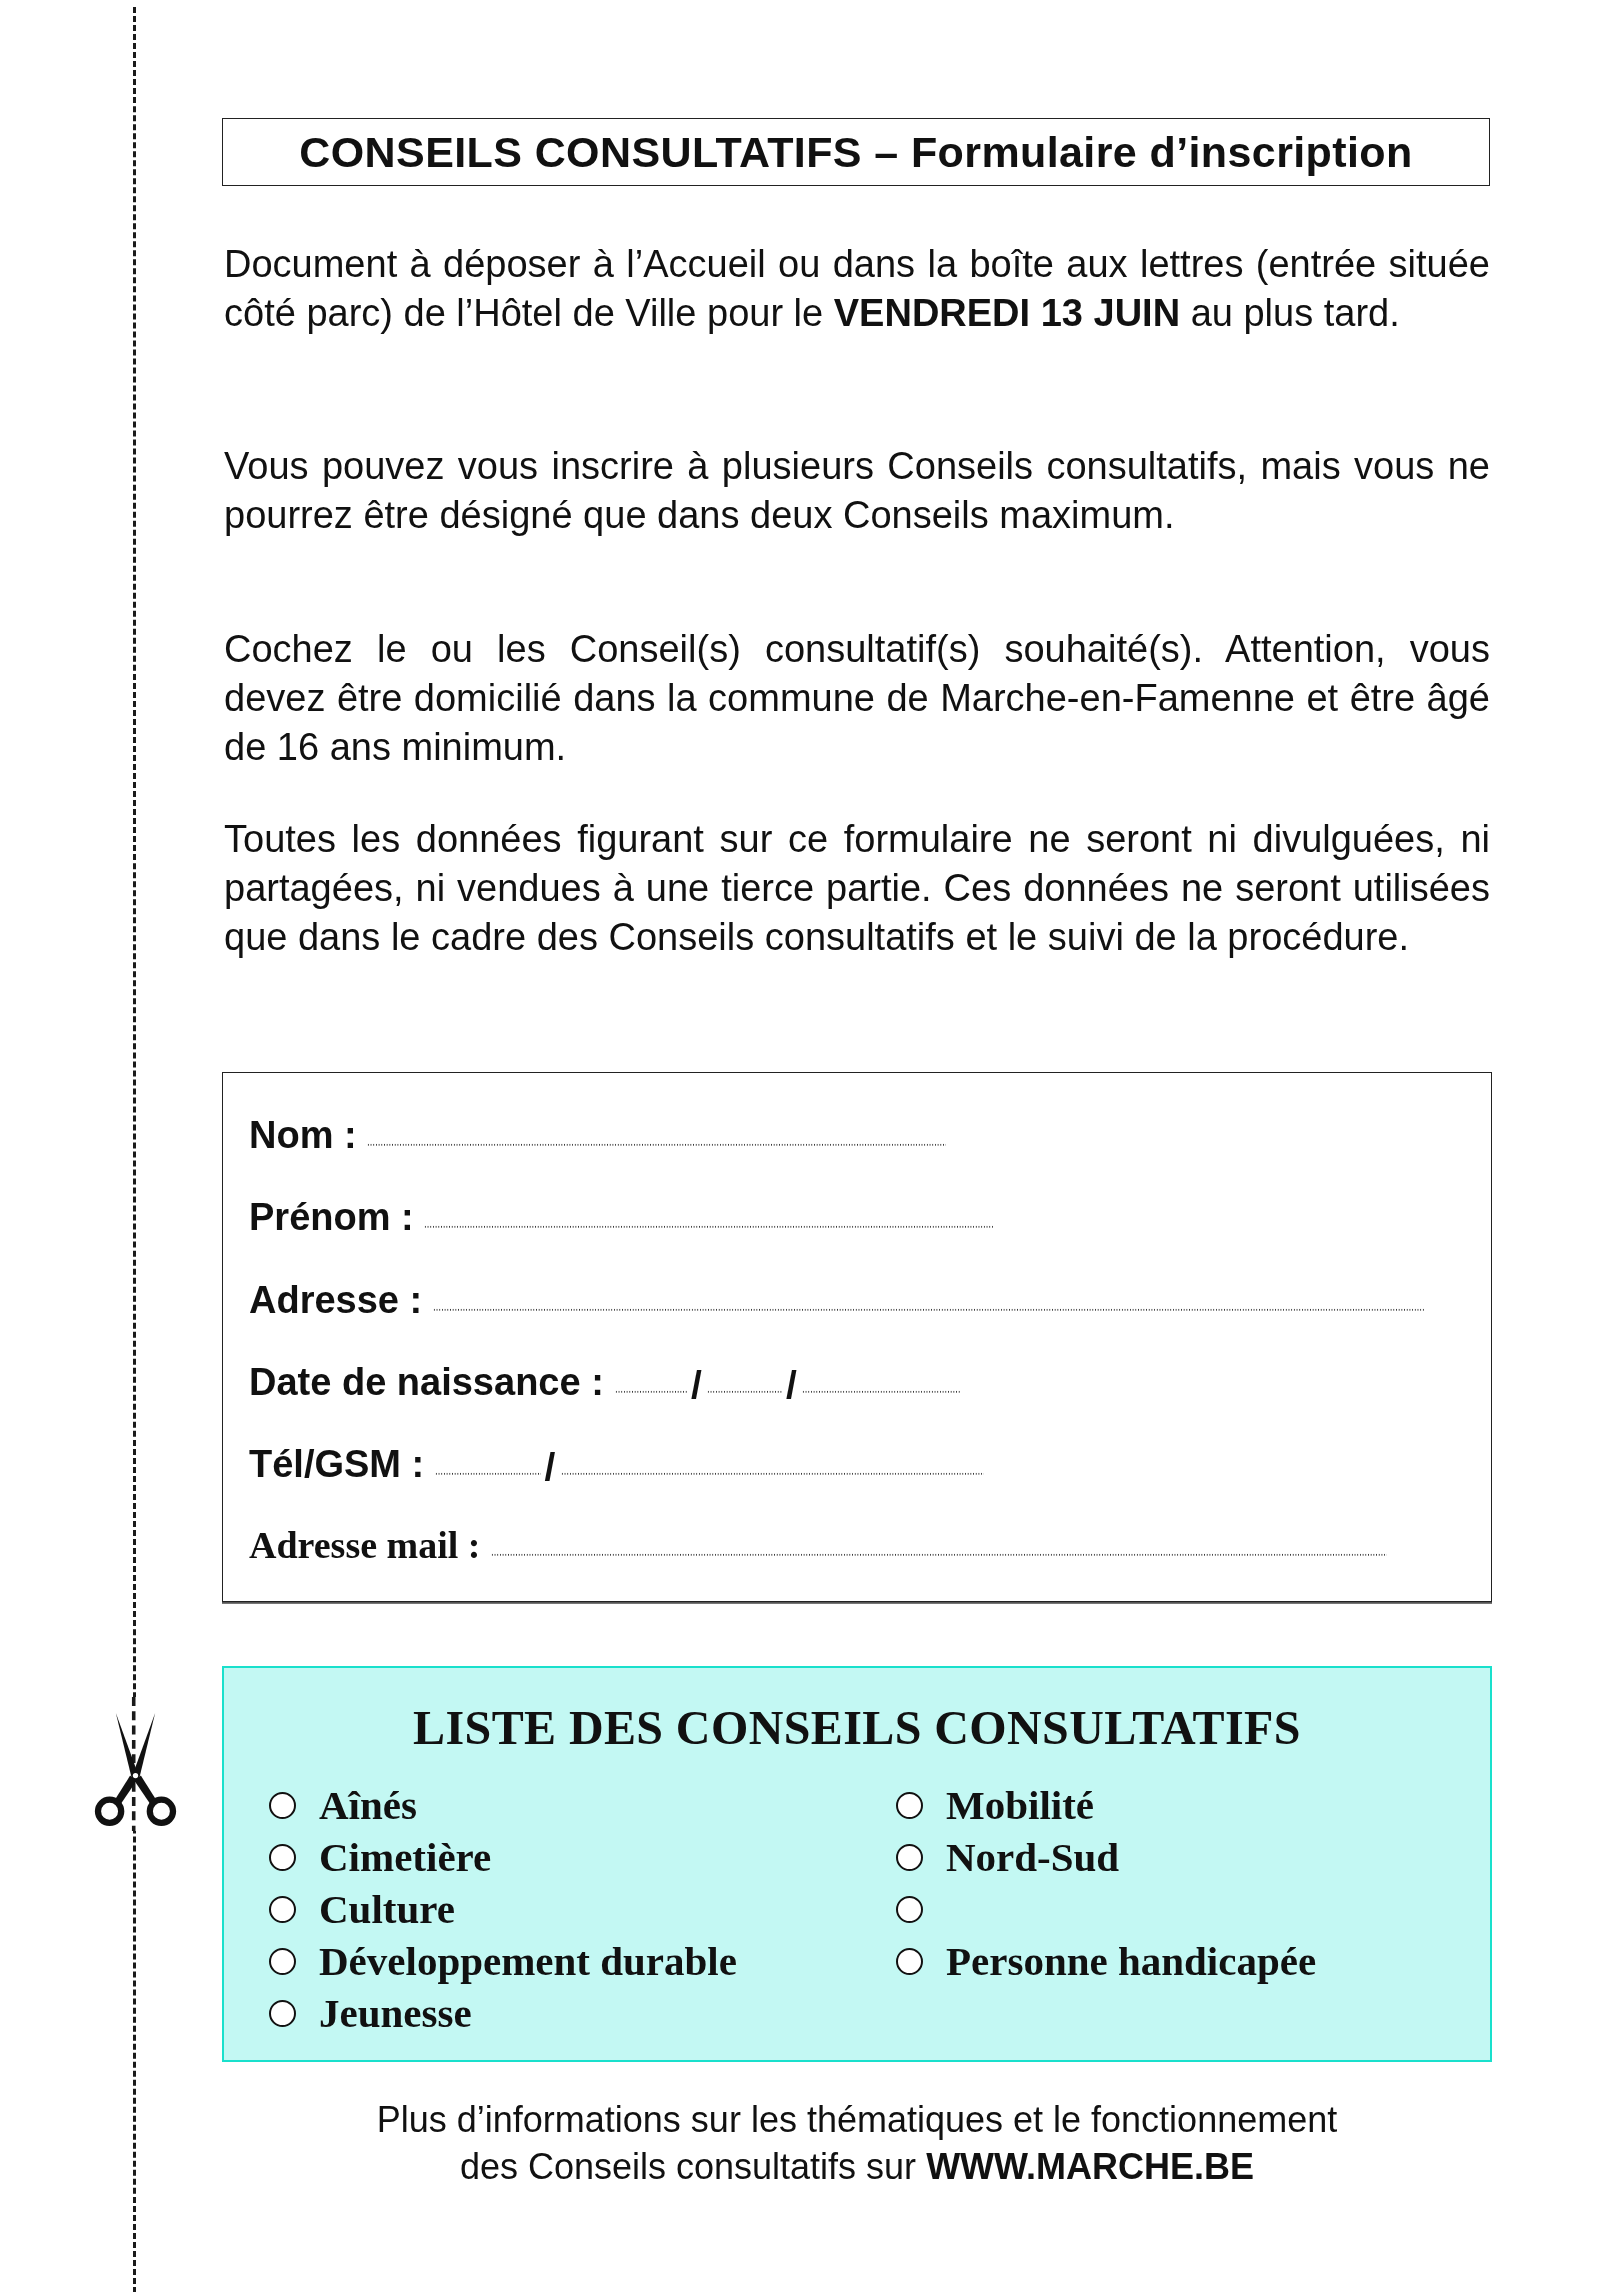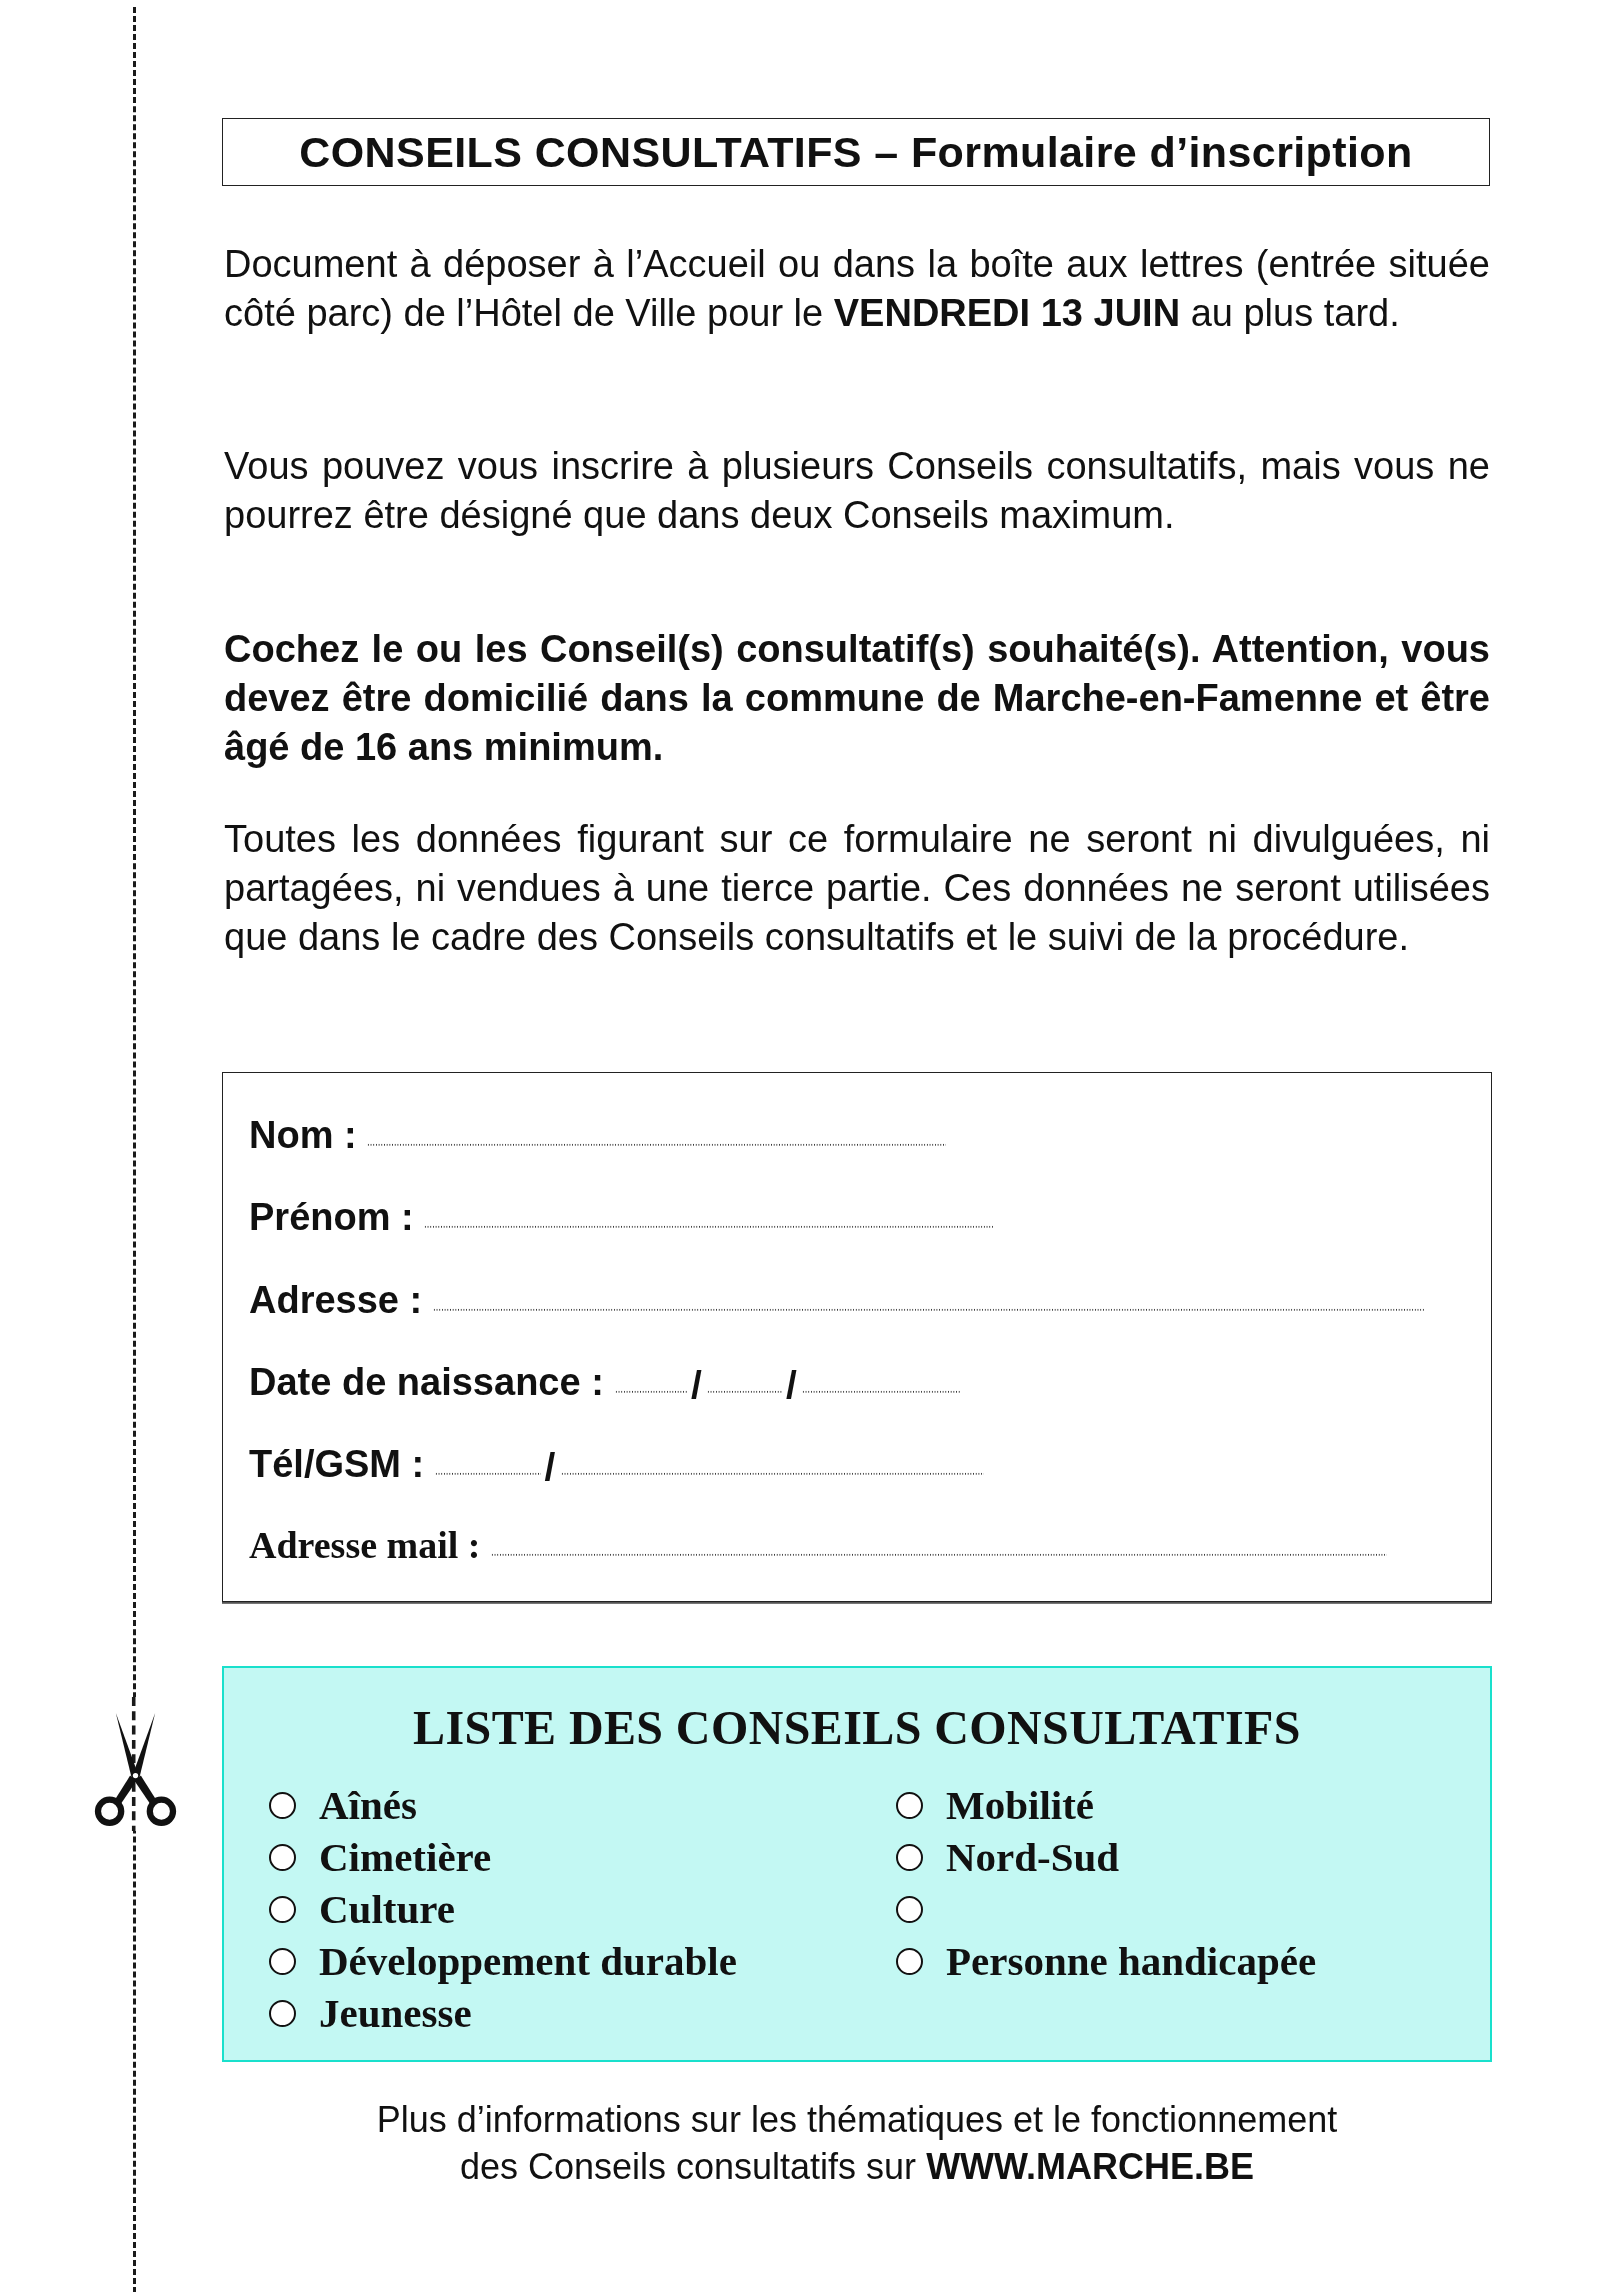--- a/index.html
+++ b/index.html
@@ -20,21 +20,21 @@
       font-weight: 700; font-size: 43px; letter-spacing: 0.4px; color: #111;
     }
     .para {
       position: absolute; left: 224px; width: 1266px;
       font-size: 38px; line-height: 49px; text-align: justify; text-align-last: left;
       font-weight: 400; color: #111;
     }
     .para b { font-weight: 700; }
     .p1 { top: 240px; }
     .p2 { top: 430px; margin-top: 12px; }
-    .p3 { top: 625px; font-weight: bold; }
+    .p3 { top: 625px; }
     .p4 { top: 815px; }
 
     .form-box {
       position: absolute; left: 222px; top: 1072px; width: 1270px; height: 530px;
       border: 1.8px solid #222; box-sizing: border-box; box-shadow: 0 1.8px 0 #555;
     }
     .field {
       position: absolute; left: 27px; display: flex; align-items: flex-end;
       font-size: 38px; font-weight: 600; color: #111; height: 50px;
     }

